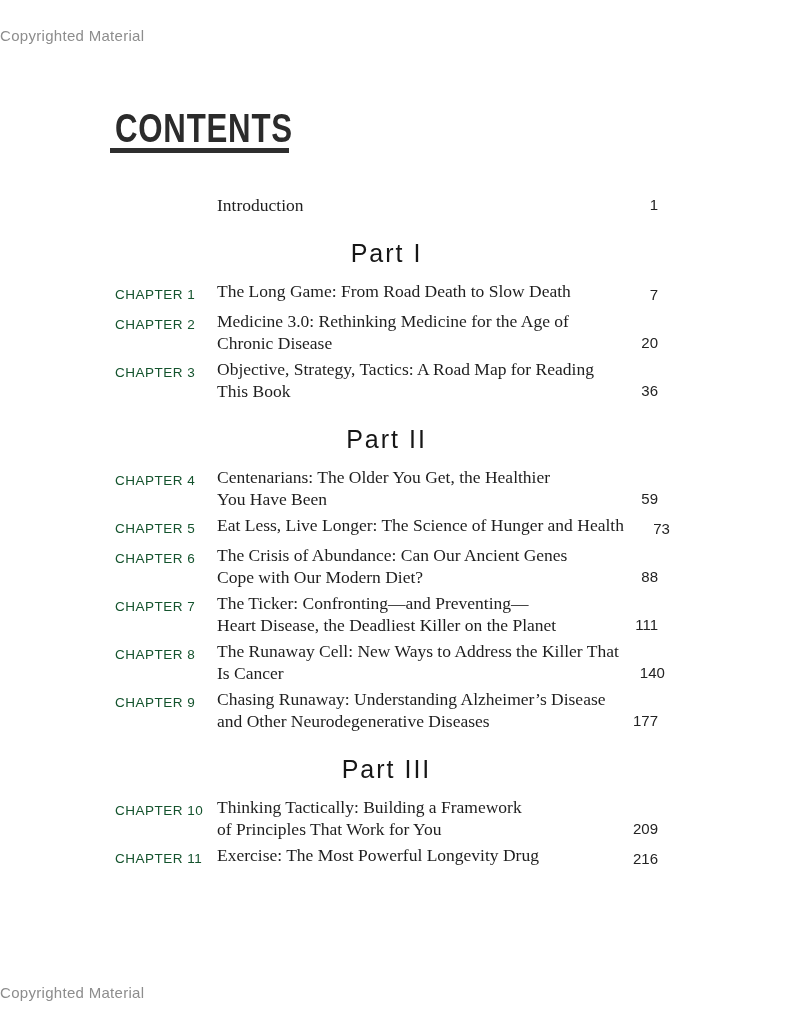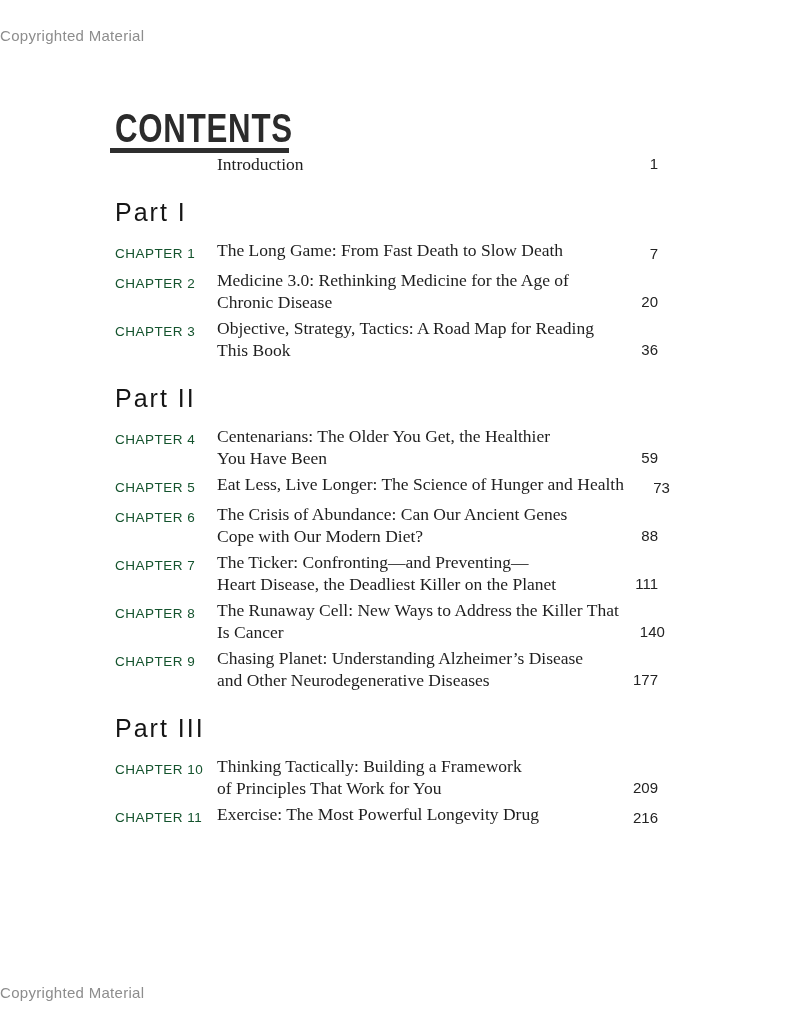--- a/index.html
+++ b/index.html
@@ -48,31 +48,33 @@
     transform-origin: 0 50%;
     font-size: 40px;
     font-weight: 700;
     letter-spacing: 1px;
     color: #2b2b2b;
     white-space: nowrap;
   }
 
   .front-row {
     display: flex;
+    margin-top: 41px;
     margin-bottom: 4px;
   }
   .spacer { flex: 0 0 102px; }
 
   .part {
     font-size: 25px;
     font-weight: 400;
     letter-spacing: 2px;
     color: #161616;
     line-height: 1;
     margin: 25px 0 14px 0;
+    text-align: center;
   }
   .part-section { margin: 0; }
 
   .row {
     display: flex;
     margin-bottom: 4px;
   }
   .ch {
     flex: 0 0 102px;
     font-size: 13.5px;
@@ -121,21 +123,21 @@
     </span>
     <span class="pg">1</span>
   </div>
 
   <section class="part-section">
     <h2 class="part">Part I</h2>
 
     <div class="row">
       <span class="ch">CHAPTER 1</span>
       <span class="tt">
-        <span class="ln">The Long Game: From Fast Death to Slow Death</span>
+        <span class="ln">The Long Game: From Road Death to Slow Death</span>
       </span>
       <span class="pg">7</span>
     </div>
 
     <div class="row">
       <span class="ch">CHAPTER 2</span>
       <span class="tt">
         <span class="ln">Medicine 3.0: Rethinking Medicine for the Age of</span>
         <span class="ln">Chronic Disease</span>
       </span>
@@ -195,21 +197,21 @@
       <span class="tt">
         <span class="ln">The Runaway Cell: New Ways to Address the Killer That</span>
         <span class="ln">Is Cancer</span>
       </span>
       <span class="pg">140</span>
     </div>
 
     <div class="row">
       <span class="ch">CHAPTER 9</span>
       <span class="tt">
-        <span class="ln">Chasing Planet: Understanding Alzheimer’s Disease</span>
+        <span class="ln">Chasing Runaway: Understanding Alzheimer’s Disease</span>
         <span class="ln">and Other Neurodegenerative Diseases</span>
       </span>
       <span class="pg">177</span>
     </div>
   </section>
 
   <section class="part-section">
     <h2 class="part">Part III</h2>
 
     <div class="row">

